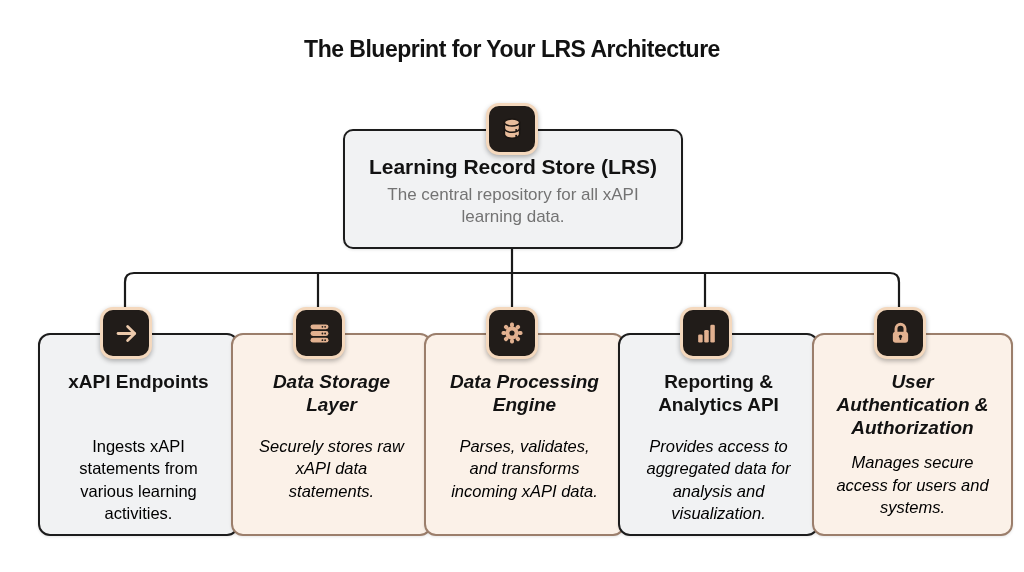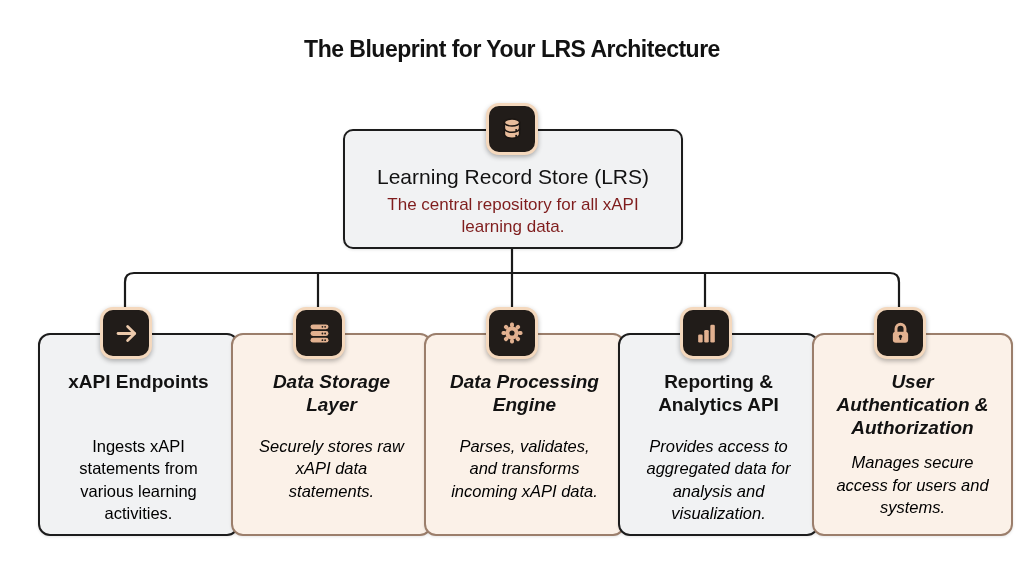--- a/index.html
+++ b/index.html
@@ -13,22 +13,22 @@
   .connectors{position:absolute;left:0;top:0;width:1024px;height:572px;z-index:1;}
 
   
   .card{position:absolute;box-sizing:border-box;border-radius:12px;
         box-shadow:0 1px 3px rgba(0,0,0,0.10);z-index:2;text-align:center;}
   .card.gray {background:#f1f2f3;border:2px solid #1c1c1c;}
   .card.peach{background:#fbf1e8;border:2px solid #9b7e6b;font-style:italic;}
 
   .root-card{left:343px;top:129px;width:340px;height:120px;border-radius:10px;
              background:#f1f2f3;border:2px solid #1c1c1c;}
-  .root-card .card-title{margin-top:34px;font-size:21px;font-weight:400;color:#121212;}
-  .root-card .card-desc{margin:5px auto 0;width:300px;font-size:17px;line-height:1.32;color:#7f1d1d;}
+  .root-card .card-title{margin-top:24px;font-size:21px;font-weight:700;color:#121212;}
+  .root-card .card-desc{margin:5px auto 0;width:300px;font-size:17px;line-height:1.32;color:#737373;}
 
   .child-card{top:333px;width:201px;height:203px;}
   .child-card .card-title{margin:36px auto 0;width:158px;min-height:52px;
       font-size:19px;font-weight:700;line-height:1.2;color:#121212;}
   .child-card .card-desc{margin:12px auto 0;width:158px;
       font-size:16.5px;line-height:1.35;color:#000000;}
   #card-0{left:38px;}  #card-1{left:231px;} #card-2{left:424px;}
   #card-3{left:618px;} #card-4{left:812px;}
   
   #card-3 .card-desc{width:166px;font-style:italic;}

